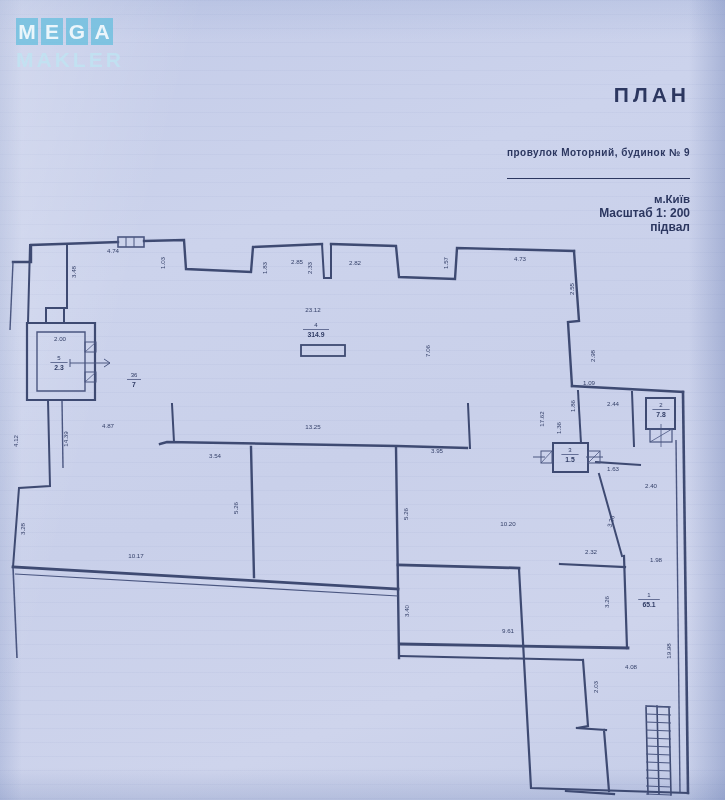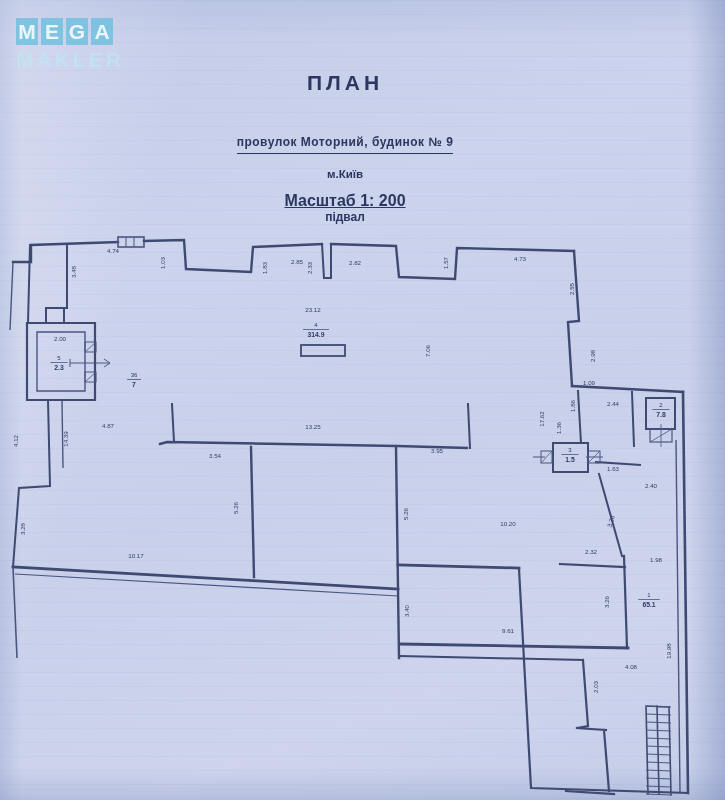--- a/index.html
+++ b/index.html
@@ -14,26 +14,26 @@
       linear-gradient(160deg,#c3cbe8 0%, #ccd3ec 30%, #c9d0ea 55%, #ced4ec 80%, #c5cde8 100%);
   }
   
   #logo{position:absolute;left:16px;top:18px;opacity:0.92;}
   #logo .row{display:flex;gap:3px;}
   #logo .box{width:22px;height:27px;background:rgba(98,190,222,0.78);color:#eef9fd;
     font-weight:bold;font-size:21px;line-height:27px;text-align:center;}
   #logo .sub{margin-top:3px;font-weight:bold;font-size:21px;letter-spacing:3px;
     color:rgba(190,228,242,0.85);}
   
-  #header{position:absolute;left:0;top:71px;width:690px;text-align:center;color:#2c3760;}
+  #header{position:absolute;left:0;top:83px;width:690px;text-align:right;color:#2c3760;}
   #title{font-size:21px;font-weight:bold;letter-spacing:4px;}
-  #addr{display:inline-block;margin-top:22px;font-size:12px;font-weight:bold;
-    border-bottom:1.5px solid #2c3760;padding-bottom:4px;letter-spacing:0.5px;}
+  #addr{display:inline-block;margin-top:22px;font-size:10px;font-weight:bold;
+    border-bottom:1.5px solid #2c3760;padding-bottom:20px;letter-spacing:0.5px;}
   #city{margin-top:14px;font-size:11.5px;font-weight:bold;}
-  #scale{margin-top:12px;font-size:16px;font-weight:bold;text-decoration:underline;}
+  #scale{margin-top:1px;font-size:12px;font-weight:bold;}
   #floor{margin-top:0;font-size:12px;font-weight:bold;}
   svg{position:absolute;left:0;top:0;}
   .wall{fill:none;stroke:#3e4a72;stroke-linecap:square;stroke-linejoin:miter;}
   .thin{fill:none;stroke:#4a5680;}
   text.dim{fill:#36426a;font-family:"Liberation Sans",sans-serif;}
   text.room{fill:#2f3b64;font-family:"Liberation Sans",sans-serif;}
 </style>
 </head>
 <body>
 

